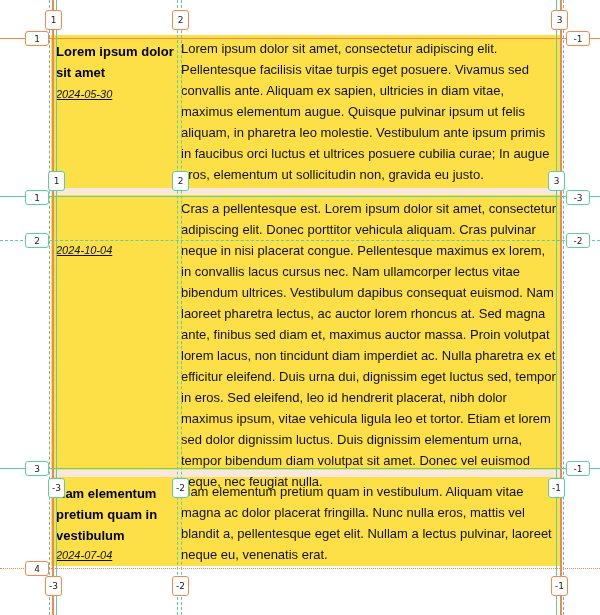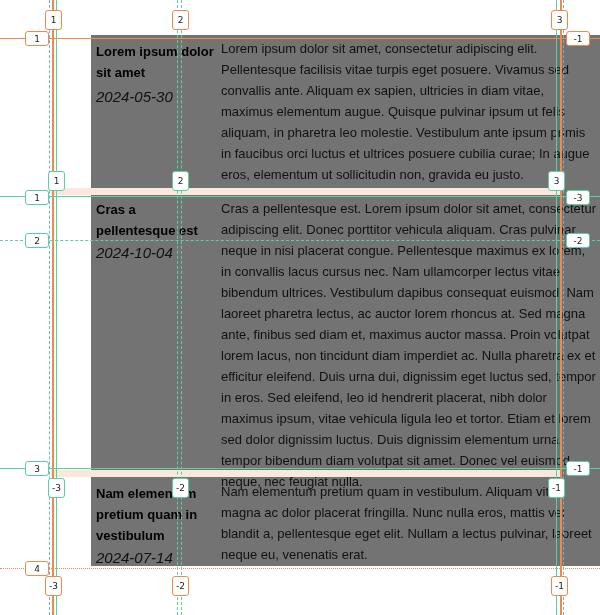--- a/index.html
+++ b/index.html
@@ -1,46 +1,45 @@
 <!DOCTYPE html>
 <html><head>
 <meta charset="utf-8">
 <style>
   html,body{margin:0;padding:0;background:#fff;}
   body{width:600px;height:615px;position:relative;overflow:hidden;font-family:"Liberation Sans","DejaVu Sans",sans-serif;}
-  .grid{position:absolute;left:51px;top:35px;width:510px;background:#737373;margin-left:40px;}
+  .grid{position:absolute;left:51px;top:35px;width:510px;background:#fde047;}
   .row{position:absolute;left:0;width:510px;}
   .cell-title{position:absolute;left:5px;width:118px;font-weight:bold;font-size:13px;line-height:21px;color:#000;}
-  .cell-date{position:absolute;left:5px;font-style:italic;font-size:15px;color:#111;}
+  .cell-date{position:absolute;left:5px;font-style:italic;font-size:11px;color:#111;text-decoration:underline;}
   .cell-body{position:absolute;left:130px;width:376px;font-size:13px;line-height:21px;color:#111;}
   .vline{position:absolute;top:0;height:615px;width:0;}
   .hline{position:absolute;left:0;width:600px;height:0;}
   .badge{position:absolute;font-size:9px;color:#222;background:#fff;display:flex;align-items:center;justify-content:center;box-sizing:border-box;font-family:"DejaVu Sans",sans-serif;}
   .bo{border:1.5px solid #f08a4b;}
   .bg{border:1.5px solid #5ccf9f;}
   .vb{width:17px;height:20px;border-radius:3px 3px 3px 3px;}
   .hb{width:24px;height:15px;border-radius:3px;}
 </style>
 </head>
 <body>
 
 <div class="grid" style="height:531px;">
   <div class="row" style="top:0;height:153px;">
     <div class="cell-title" style="top:6px;">Lorem ipsum dolor sit amet</div>
     <div class="cell-date" style="top:53px;">2024-05-30</div>
     <div class="cell-body" style="top:3px;">Lorem ipsum dolor sit amet, consectetur adipiscing elit. Pellentesque facilisis vitae turpis eget posuere. Vivamus sed convallis ante. Aliquam ex sapien, ultricies in diam vitae, maximus elementum augue. Quisque pulvinar ipsum ut felis aliquam, in pharetra leo molestie. Vestibulum ante ipsum primis in faucibus orci luctus et ultrices posuere cubilia curae; In augue eros, elementum ut sollicitudin non, gravida eu justo.</div>
   </div>
   <div class="row" style="top:160px;height:275px;">
-    <div class="cell-title" style="top:4px;">Cras a pellentesque est</div>
     <div class="cell-date" style="top:49px;">2024-10-04</div>
     <div class="cell-body" style="top:3px;">Cras a pellentesque est. Lorem ipsum dolor sit amet, consectetur adipiscing elit. Donec porttitor vehicula aliquam. Cras pulvinar neque in nisi placerat congue. Pellentesque maximus ex lorem, in convallis lacus cursus nec. Nam ullamcorper lectus vitae bibendum ultrices. Vestibulum dapibus consequat euismod. Nam laoreet pharetra lectus, ac auctor lorem rhoncus at. Sed magna ante, finibus sed diam et, maximus auctor massa. Proin volutpat lorem lacus, non tincidunt diam imperdiet ac. Nulla pharetra ex et efficitur eleifend. Duis urna dui, dignissim eget luctus sed, tempor in eros. Sed eleifend, leo id hendrerit placerat, nibh dolor maximus ipsum, vitae vehicula ligula leo et tortor. Etiam et lorem sed dolor dignissim luctus. Duis dignissim elementum urna, tempor bibendum diam volutpat sit amet. Donec vel euismod neque, nec feugiat nulla.</div>
   </div>
   <div class="row" style="top:442px;height:89px;">
     <div class="cell-title" style="top:6px;">Nam elementum pretium quam in vestibulum</div>
-    <div class="cell-date" style="top:72px;">2024-07-14</div>
+    <div class="cell-date" style="top:72px;">2024-07-04</div>
     <div class="cell-body" style="top:4px;">Nam elementum pretium quam in vestibulum. Aliquam vitae magna ac dolor placerat fringilla. Nunc nulla eros, mattis vel blandit a, pellentesque eget elit. Nullam a lectus pulvinar, laoreet neque eu, venenatis erat.</div>
   </div>
 </div>
 
 <div class="hline" style="top:188px;left:51px;width:510px;height:7px;background:#fbe8dc;"></div>
 <div class="hline" style="top:470px;left:51px;width:510px;height:7px;background:#fbe8dc;"></div>
 
 <div class="vline" style="left:49px;border-left:1px dashed #6ab0e0;"></div>
 <div class="vline" style="left:52px;border-left:2px solid #f08a4b;"></div>
 <div class="vline" style="left:56px;border-left:1px solid #5ccf9f;"></div>

